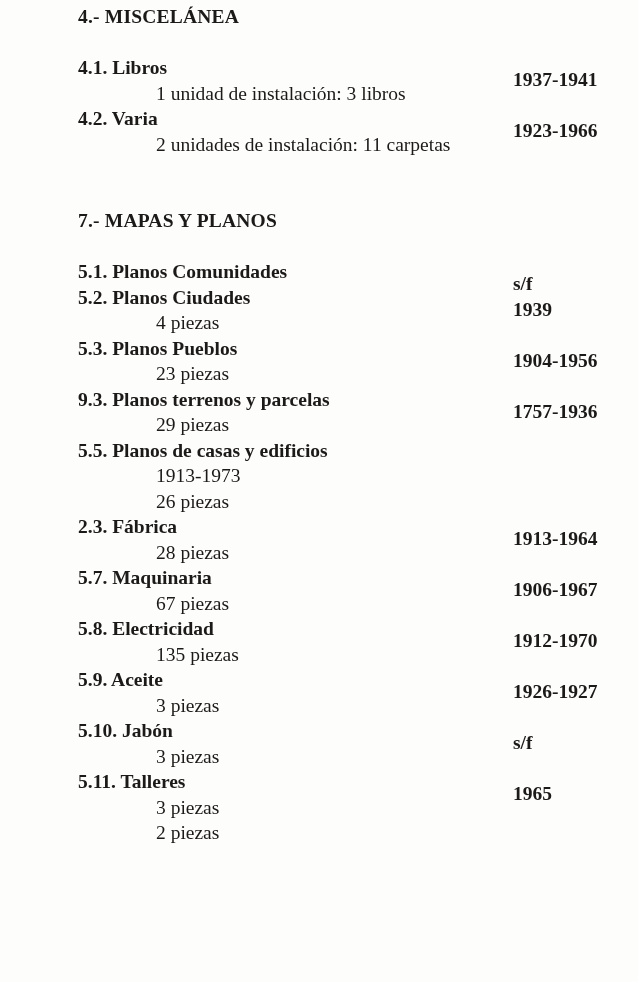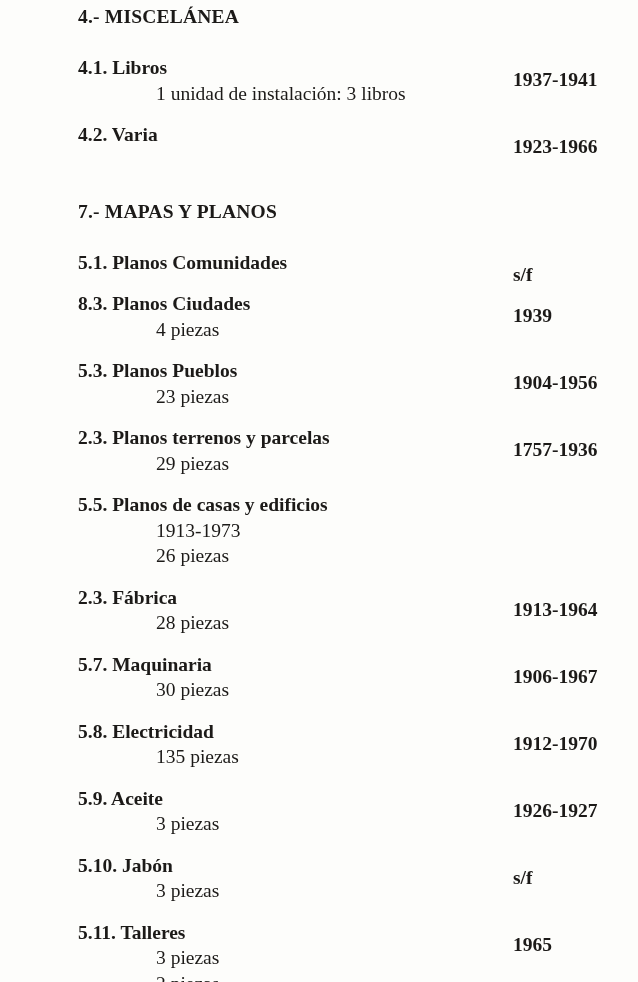--- a/index.html
+++ b/index.html
@@ -33,21 +33,20 @@
     font-size: 19.5px;
     line-height: 25.5px;
     font-weight: 700;
     letter-spacing: 0.2px;
   }
   .entry-row {
     position: relative;
     height: 25.5px;
     line-height: 25.5px;
     white-space: nowrap;
-    margin-top: 16px;
   }
   .entry-title {
     font-weight: 700;
   }
   .entry-date {
     position: absolute;
     left: 435px; 
     top: 12px;
     font-weight: 700;
   }
@@ -61,37 +60,38 @@
 </style>
 </head>
 <body>
 
 <div class="doc-page" id="doc-page">
     <section class="doc-section">
       <h2 class="section-heading">4.- MISCELÁNEA</h2>
       <div class="entry-row"><span class="entry-title">4.1. Libros</span><span class="entry-date">1937-1941</span></div>
       <div class="entry-detail">1 unidad de instalación: 3 libros</div>
       <div class="entry-row"><span class="entry-title">4.2. Varia</span><span class="entry-date">1923-1966</span></div>
+      <div class="entry-detail">2 unidades de instalación: 11 carpetas</div>
     </section>
     <section class="doc-section">
       <h2 class="section-heading">7.- MAPAS Y PLANOS</h2>
       <div class="entry-row"><span class="entry-title">5.1. Planos Comunidades</span><span class="entry-date">s/f</span></div>
-      <div class="entry-row"><span class="entry-title">8.3. Planos Ciudades</span><span class="entry-date">1939</span></div>
+      <div class="entry-row"><span class="entry-title">5.2. Planos Ciudades</span><span class="entry-date">1939</span></div>
       <div class="entry-detail">4 piezas</div>
       <div class="entry-row"><span class="entry-title">5.3. Planos Pueblos</span><span class="entry-date">1904-1956</span></div>
       <div class="entry-detail">23 piezas</div>
-      <div class="entry-row"><span class="entry-title">2.3. Planos terrenos y parcelas</span><span class="entry-date">1757-1936</span></div>
+      <div class="entry-row"><span class="entry-title">9.3. Planos terrenos y parcelas</span><span class="entry-date">1757-1936</span></div>
       <div class="entry-detail">29 piezas</div>
       <div class="entry-row"><span class="entry-title">5.5. Planos de casas y edificios</span></div>
       <div class="entry-detail">1913-1973</div>
       <div class="entry-detail">26 piezas</div>
       <div class="entry-row"><span class="entry-title">2.3. Fábrica</span><span class="entry-date">1913-1964</span></div>
       <div class="entry-detail">28 piezas</div>
       <div class="entry-row"><span class="entry-title">5.7. Maquinaria</span><span class="entry-date">1906-1967</span></div>
-      <div class="entry-detail">30 piezas</div>
+      <div class="entry-detail">67 piezas</div>
       <div class="entry-row"><span class="entry-title">5.8. Electricidad</span><span class="entry-date">1912-1970</span></div>
       <div class="entry-detail">135 piezas</div>
       <div class="entry-row"><span class="entry-title">5.9. Aceite</span><span class="entry-date">1926-1927</span></div>
       <div class="entry-detail">3 piezas</div>
       <div class="entry-row"><span class="entry-title">5.10. Jabón</span><span class="entry-date">s/f</span></div>
       <div class="entry-detail">3 piezas</div>
       <div class="entry-row"><span class="entry-title">5.11. Talleres</span><span class="entry-date">1965</span></div>
       <div class="entry-detail">3 piezas</div>
       <div class="entry-detail">2 piezas</div>
     </section>

